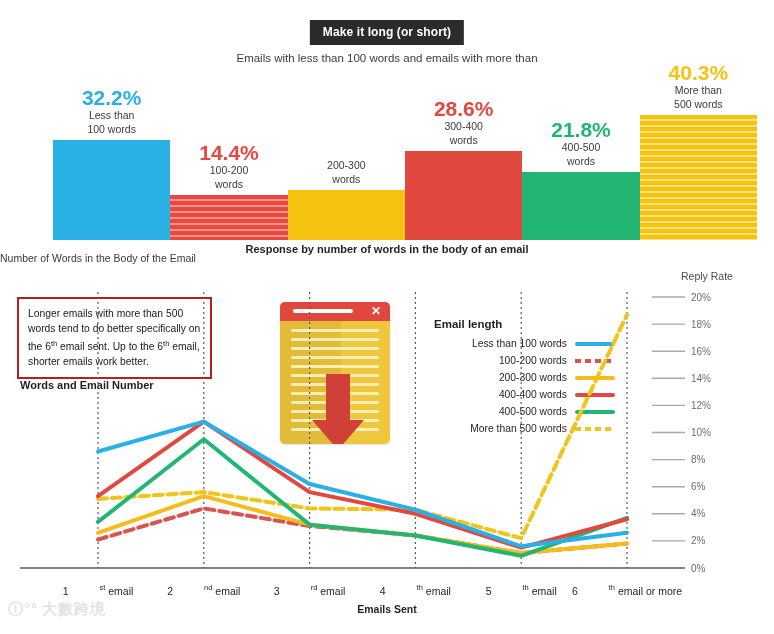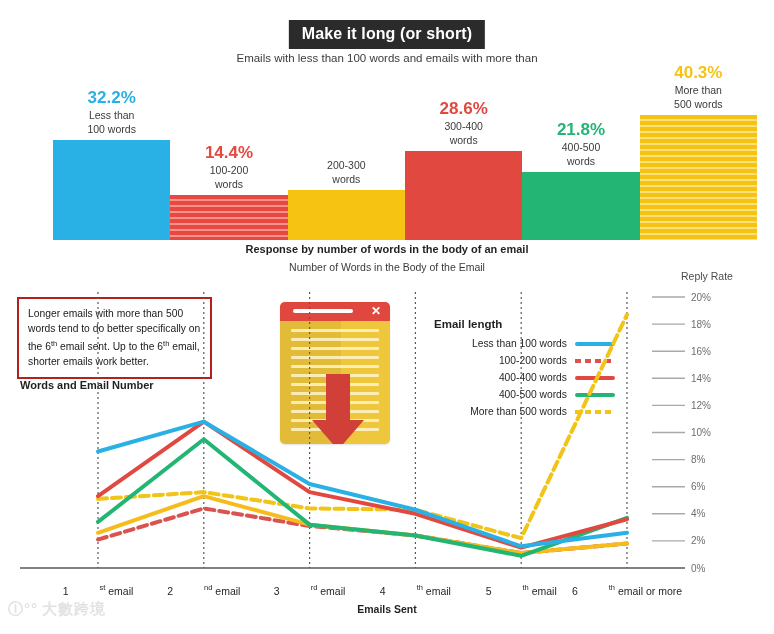--- a/index.html
+++ b/index.html
@@ -7,21 +7,21 @@
     width:774px;height:634px;background:#ffffff;
     font-family:"Liberation Sans", sans-serif;
     position:relative;overflow:hidden;color:#231f20;
   }
   #root{position:relative;width:774px;height:634px;}
 
   
   .title-badge{
     position:absolute;left:50%;transform:translateX(-50%);top:20px;
     background:#2b2b2b;color:#ffffff;
-    font-size:16px;font-weight:bold;letter-spacing:.1px;
+    font-size:12px;font-weight:bold;letter-spacing:.1px;
     padding:5px 13px 6px 13px;white-space:nowrap;
   }
   .subtitle{
     position:absolute;left:0;right:0;top:50px;text-align:center;
     font-size:11.5px;line-height:16px;color:#3b3b3b;
   }
 
   
   #barchart{position:absolute;left:0;top:100px;width:774px;height:140px;}
   .bar-col{position:absolute;bottom:0;}
@@ -30,29 +30,29 @@
     background:
       repeating-linear-gradient(to bottom,
         #e8483f 0px,#e8483f 4px,#f5938c 4px,#f5938c 6px);
   }
   .bar.striped-yellow{
     background:
       repeating-linear-gradient(to bottom,
         #f7c313 0px,#f7c313 4px,#fbe07e 4px,#fbe07e 6px);
   }
   .bar-label{position:absolute;left:0;width:100%;text-align:center;}
-  .bar-pct{font-size:17px;font-weight:bold;line-height:21px;}
+  .bar-pct{font-size:21px;font-weight:bold;line-height:21px;}
   .bar-cat{font-size:10.5px;line-height:13px;color:#3b3b3b;margin-top:1px;}
 
   .bar-axis-title{
     position:absolute;left:0;right:0;top:243px;text-align:center;
     font-size:11px;font-weight:bold;color:#231f20;
   }
   .bar-axis-sub{
-    position:absolute;left:0;right:0;top:261px;text-align:center;
+    position:absolute;left:0;right:0;top:252px;text-align:left;
     font-size:10.5px;color:#3b3b3b;
   }
 
   
   #annotation{
     position:absolute;left:17px;top:297px;width:195px;
     border:2px solid #b4201e;background:#ffffff;
     padding:7px 9px 8px 9px;box-sizing:border-box;
     font-size:10.3px;line-height:15px;color:#1a1a1a;
   }
@@ -236,20 +236,24 @@
   <div id="legend">
     <div class="legend-title">Email length</div>
     <div id="legend-rows">
         <div class="legend-row">
           <span class="lg-label">Less than 100 words</span>
           <span class="lg-swatch" style="background: rgb(41, 176, 229);"></span>
         </div>
         <div class="legend-row">
           <span class="lg-label">100-200 words</span>
           <span class="lg-swatch dashed" style="background: repeating-linear-gradient(to right, rgb(217, 83, 79) 0px, rgb(217, 83, 79) 6px, transparent 6px, transparent 10px);"></span>
+        </div>
+        <div class="legend-row">
+          <span class="lg-label">200-300 words</span>
+          <span class="lg-swatch" style="background: rgb(245, 188, 27);"></span>
         </div>
         <div class="legend-row">
           <span class="lg-label">400-400 words</span>
           <span class="lg-swatch" style="background: rgb(225, 72, 63);"></span>
         </div>
         <div class="legend-row">
           <span class="lg-label">400-500 words</span>
           <span class="lg-swatch" style="background: rgb(34, 181, 115);"></span>
         </div>
         <div class="legend-row">

